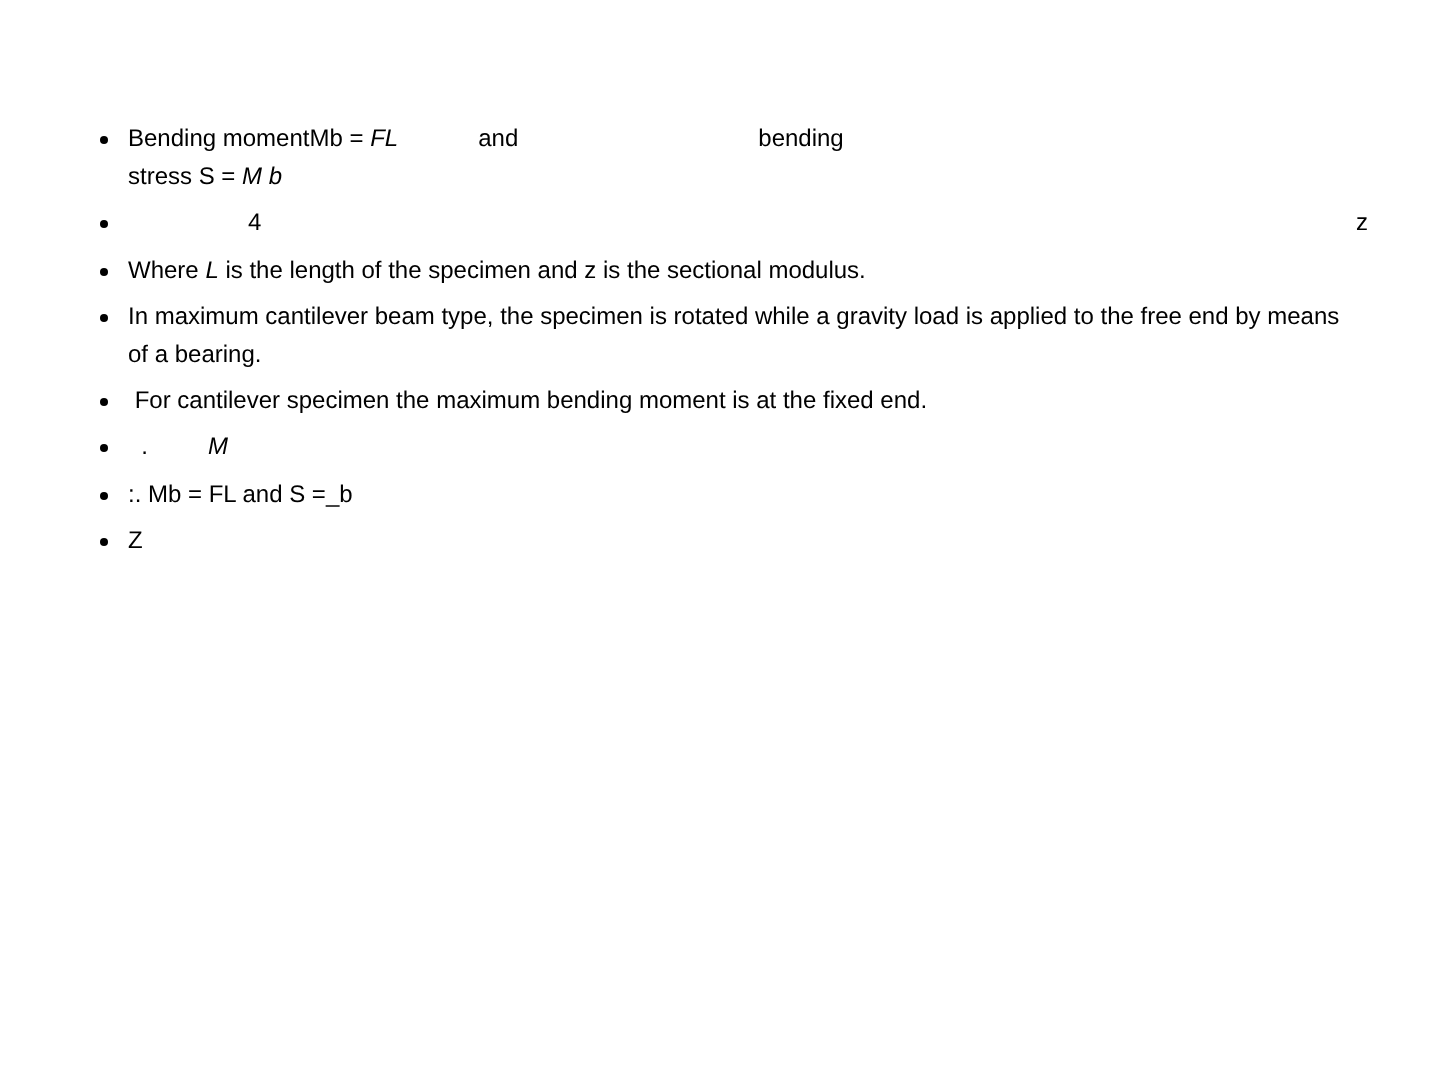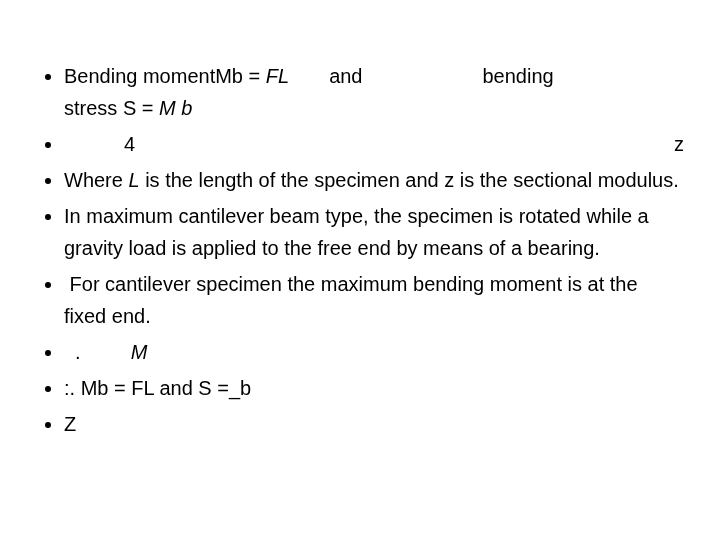--- a/index.html
+++ b/index.html
@@ -23,21 +23,21 @@
     }
 
     ul {
       list-style: disc;
       padding-left: 24px;
       line-height: 1.6;
     }
 
     ul li {
       margin-bottom: 4px;
-      font-size: 20px;
+      font-size: 12px;
     }
 
     .underline {
     }
 
     .italic {
       font-style: italic;
     }
 
     .spacer {

